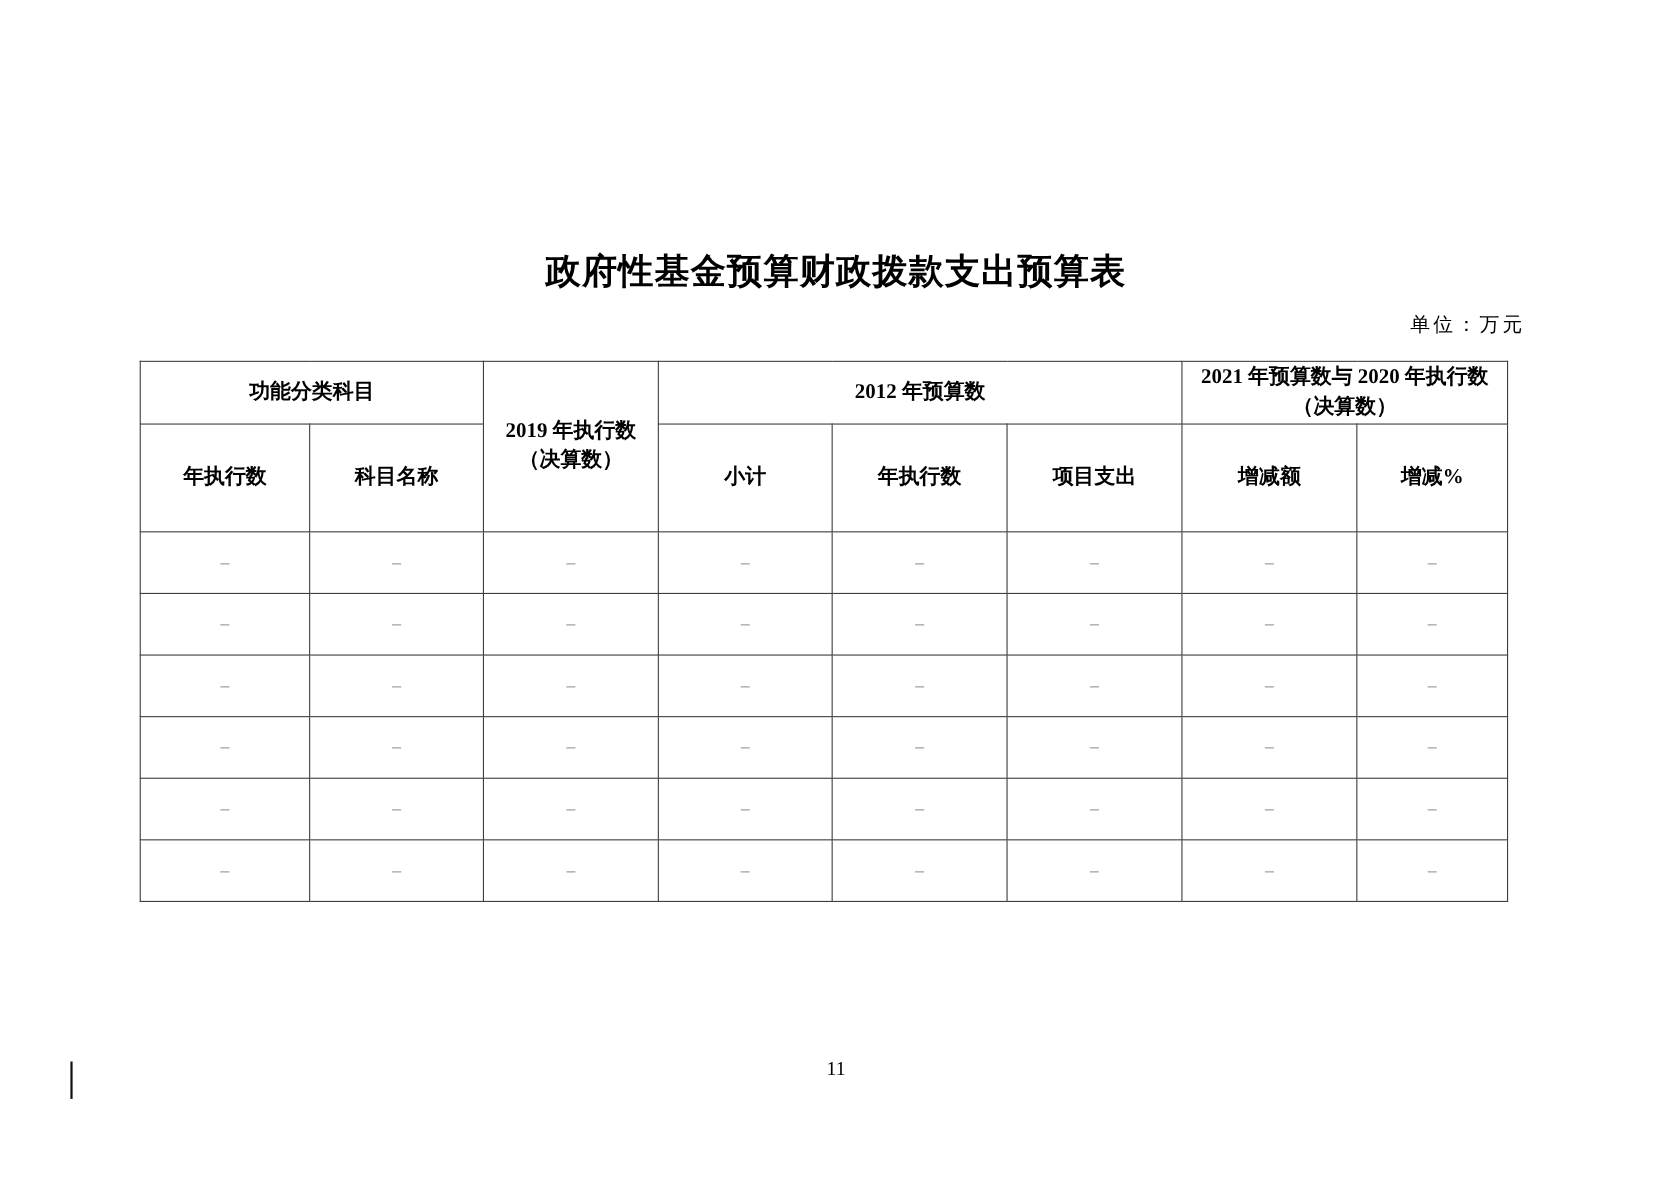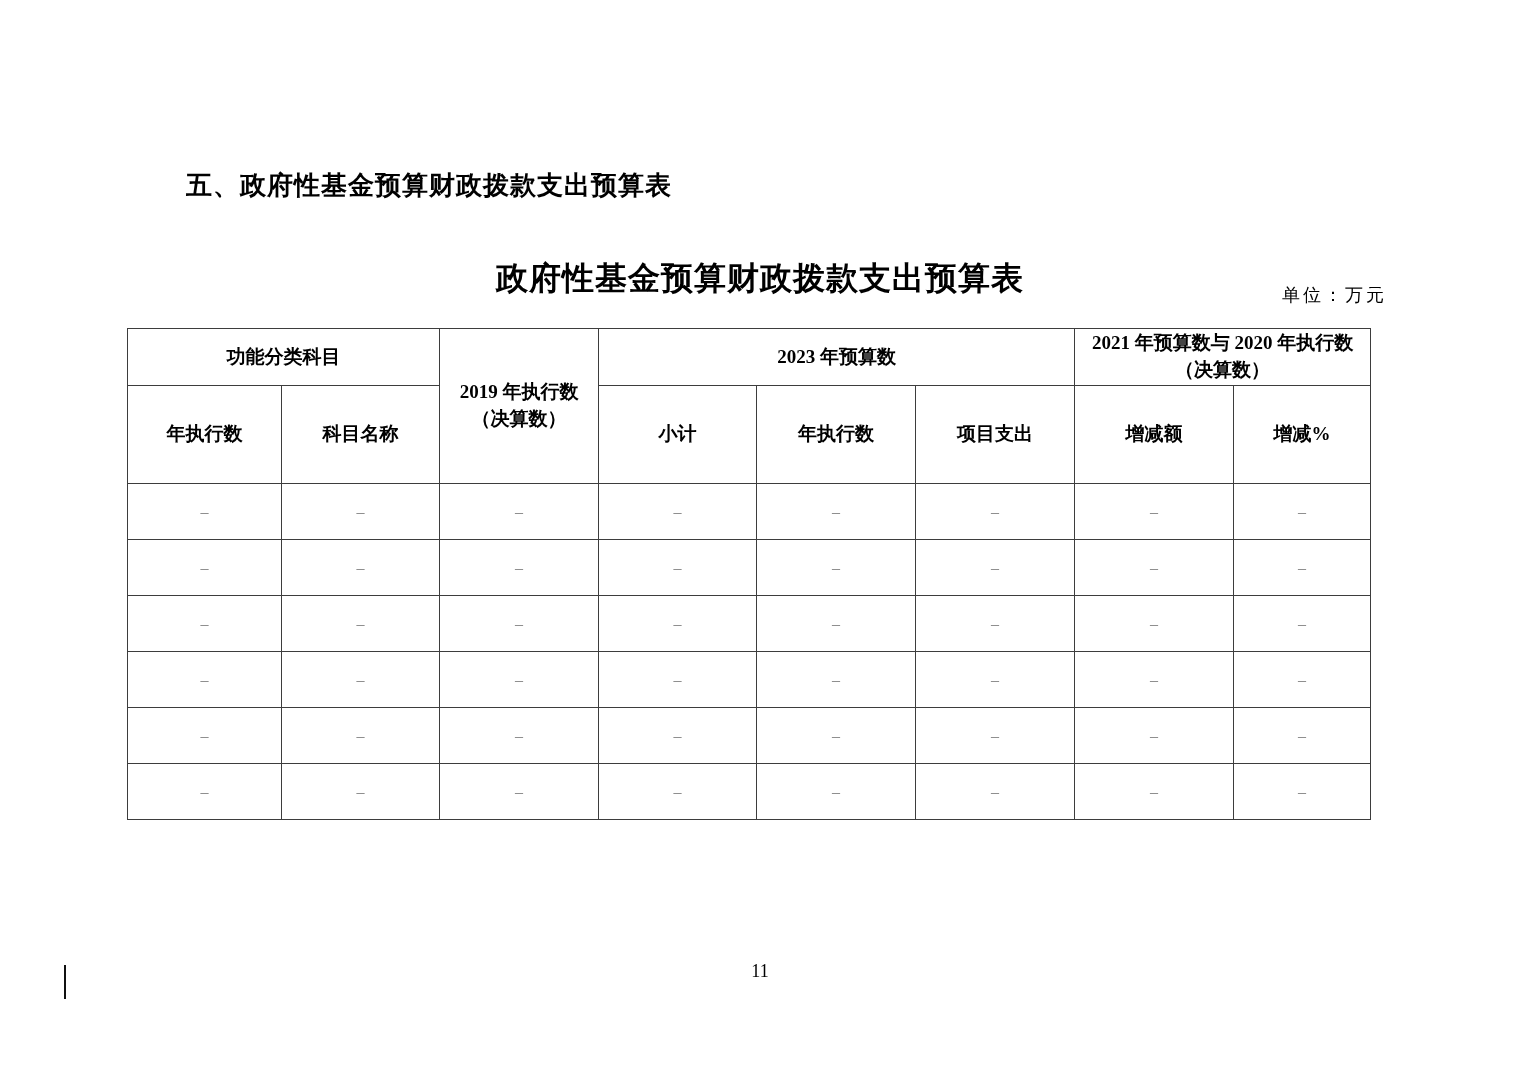--- a/index.html
+++ b/index.html
@@ -15,21 +15,21 @@
     color:var(--text-color);overflow:hidden;
     font-family:"Liberation Serif","DejaVu Serif",serif;
   }
   .section-heading{
     position:absolute;left:186px;top:168px;
     font-family:"Liberation Sans","DejaVu Sans",sans-serif;
     font-weight:bold;font-size:26px;letter-spacing:1px;white-space:nowrap;
   }
   .table-title{
     position:absolute;left:0;top:225px;width:100%;text-align:center;
-    font-weight:bold;font-size:32px;letter-spacing:1px;white-space:nowrap;margin-top:32px;
+    font-weight:bold;font-size:32px;letter-spacing:1px;white-space:nowrap;
   }
   .unit-label{
     position:absolute;top:283px;right:133px;
     font-size:18px;letter-spacing:3px;white-space:nowrap;
   }
   table.budget-table{
     position:absolute;left:127px;top:328px;width:1243px;
     border-collapse:collapse;table-layout:fixed;padding-left:32px;
   }
   .budget-table th,.budget-table td{
@@ -55,21 +55,20 @@
   .change-bar{
     position:absolute;left:64px;top:965px;width:2px;height:34px;
     background:#111111;
   }
 </style>
 </head>
 <body>
 
 <div class="page">
 
-  <div class="section-heading">五、政府性基金预算财政拨款支出预算表</div>
 
   <div class="table-title">政府性基金预算财政拨款支出预算表</div>
 
   <div class="unit-label">单位：万元</div>
 
   <table class="budget-table">
     <colgroup>
       <col style="width:154px">
       <col style="width:158px">
       <col style="width:159px">
@@ -79,21 +78,21 @@
       <col style="width:159px">
       <col style="width:137px">
     </colgroup>
     <thead>
       <tr class="row-groups">
         <th colspan="2">功能分类科目</th>
         <th rowspan="2" class="two-line lift">
           <span>2019 年执行数</span>
           <span>（决算数）</span>
         </th>
-        <th colspan="3">2023 年预算数</th>
+        <th colspan="3">2012 年预算数</th>
         <th colspan="2" class="two-line">
           <span>2021 年预算数与 2020 年执行数</span>
           <span>（决算数）</span>
         </th>
       </tr>
       <tr class="row-cols">
         <th>年执行数</th>
         <th>科目名称</th>
         <th>小计</th>
         <th>年执行数</th>

